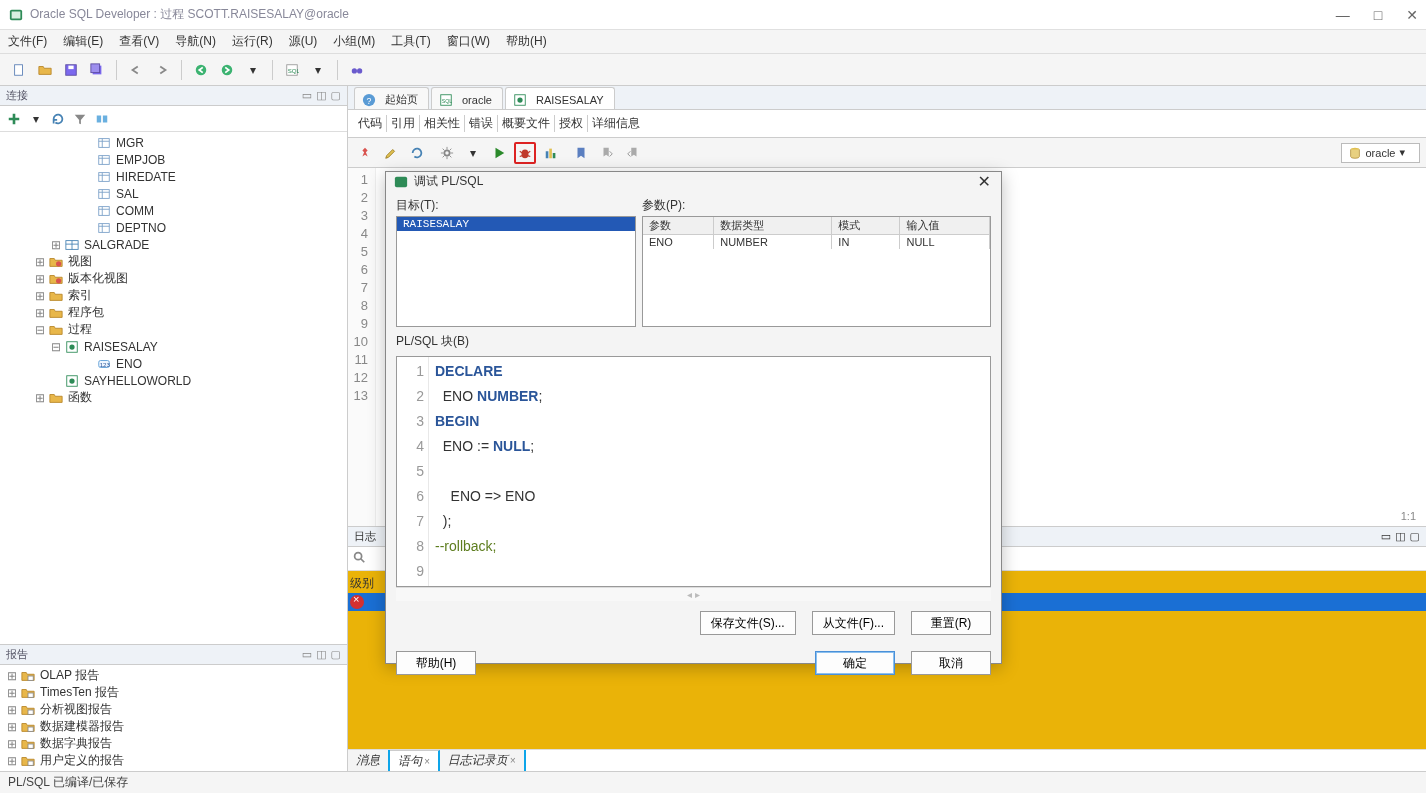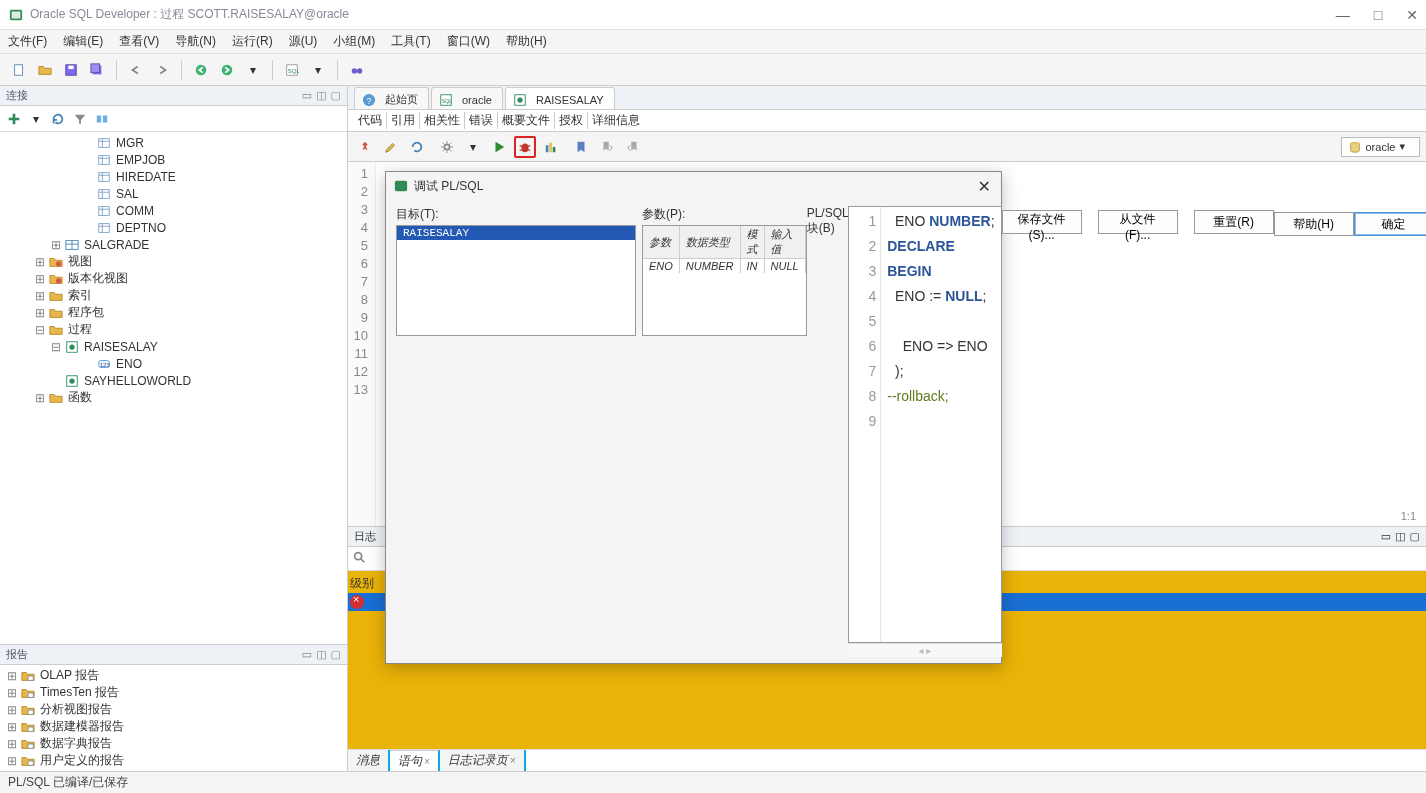--- a/index.html
+++ b/index.html
@@ -31,21 +31,21 @@
 .tree { flex: 1; overflow: auto; padding: 2px 0; background: #fff; }
 .tree-row { display: flex; align-items: center; height: 17px; padding-left: 4px; font-size: 12px; cursor: pointer; white-space: nowrap; }
 .tree-ind { display: inline-block; width: 16px; text-align: center; color: #888;}
 .tree-icon { width: 16px; height: 14px; margin-right: 4px; display: inline-flex; align-items:center; justify-content:center; }
 .reports-panel { border-top: 1px solid #ccc; }
 
 .right-col { flex: 1; display: flex; flex-direction: column; background: #fff; position: relative; }
 .editor-tabs { height: 24px; background: #eef2f7; border-bottom: 1px solid #ccc; display: flex; align-items: flex-end; padding-left: 6px; }
 .ed-tab { height: 22px; padding: 2px 10px 0 6px; background: #f8f8f8; border: 1px solid #ccc; border-bottom: none; border-top-left-radius: 3px; border-top-right-radius: 3px; margin-right: 2px; display: flex; align-items: center; gap: 4px; font-size: 11px; cursor: pointer; }
 .ed-tab.active { background: #fff; font-weight: 500; }
-.sub-tabs { height: 22px; border-bottom: 1px solid #ccc; display: flex; align-items: center; padding: 0 6px; font-size: 12px; background: #fff; }
+.sub-tabs { height: 28px; border-bottom: 1px solid #ccc; display: flex; align-items: center; padding: 0 6px; font-size: 12px; background: #fff; }
 .sub-tabs span { padding: 0 4px; cursor: pointer; border-right: 1px solid #ccc; }
 .sub-tabs span:last-child { border-right: none; }
 .editor-toolbar { height: 30px; border-bottom: 1px solid #ccc; display: flex; align-items: center; padding: 0 6px; gap: 4px; background: #f5f5f5; }
 .editor-toolbar .et-btn { width: 22px; height: 22px; display: flex; align-items: center; justify-content: center; cursor: pointer; border-radius: 2px; }
 .editor-toolbar .et-btn.highlighted { border: 2px solid #d22; }
 .editor-toolbar .db-select { margin-left: auto; border: 1px solid #bbb; padding: 2px 14px 2px 6px; background: #fff; cursor: pointer; font-size: 11px; display:flex; align-items:center; gap:4px;}
 .editor-body { flex: 1; background: #fff; position: relative; overflow: hidden; }
 .gutter-bg { position: absolute; left:0; top:0; width:28px; height:100%; background:#fafafa; border-right:1px solid #eee; }
 .line-numbers { position: absolute; left: 0; top: 4px; color: #888; font-family: Consolas, monospace; font-size: 13px; }
 .line-numbers div { height: 18px; text-align: right; padding-right: 4px; width: 24px;}
@@ -66,29 +66,29 @@
 .bottom-tabs .bt-close { font-size:10px; color:#888; margin-left:2px; cursor:pointer;}
 
 
 .status-bar { position: absolute; left: 0; bottom: 0; height: 22px; width: 100%; background: #f5f5f5; border-top: 1px solid #ccc; display: flex; align-items: center; padding: 0 8px; font-size: 12px; color: #444; }
 
 
 .modal { position: absolute; left: 385px; top: 171px; width: 617px; height: 493px; background: #f4f4f4; border: 1px solid #888; box-shadow: 0 4px 16px rgba(0,0,0,0.25); display: flex; flex-direction: column; }
 .modal-title { height: 28px; display: flex; align-items: center; padding: 0 4px 0 8px; font-size: 12px; }
 .modal-title .app-icon { margin-right:6px; display:inline-flex;}
 .modal-close { margin-left: auto; font-size: 16px; cursor: pointer; padding: 0 6px; }
-.modal-body { flex: 1; display: flex; flex-direction: row; padding: 6px 10px; }
+.modal-body { flex: 1; display: flex; flex-direction: column; padding: 6px 10px; gap: 6px; }
 .modal-top { display: flex; gap: 6px; height: 130px; }
 .modal-box { border: 1px solid #999; background: #fff; display: flex; flex-direction: column; }
 .modal-box-label { font-size: 12px; padding-bottom: 2px; }
 .target-box { width: 240px; }
 .target-list { flex: 1; overflow: auto; }
 .target-item { background: #2359b5; color: #fff; padding: 1px 6px; font-size: 11px; }
 .param-box { flex: 1; }
-.param-table { width: 100%; border-collapse: collapse; font-size: 11px; font-style: italic; }
+.param-table { width: 100%; border-collapse: collapse; font-size: 11px; }
 .param-table th, .param-table td { text-align: left; padding: 1px 6px; border-right: 1px solid #ccc; }
 .param-table th { background: #f0f0f0; font-weight: normal; border-bottom: 1px solid #ccc;}
 .plsql-label { font-size: 12px; }
 .code-editor { flex: 1; border: 1px solid #999; background: #fff; display: flex; font-family: Consolas, "Courier New", monospace; font-size: 14px; overflow:hidden; }
 .code-gutter { width: 32px; background: #fff; border-right: 1px solid #e8e8e8; text-align: right; padding: 2px 4px 2px 0; color: #999; line-height: 25px; }
 .code-body { flex: 1; padding: 2px 6px; line-height: 25px; white-space: pre; overflow: auto; }
 .kw { color: #2a5599; font-weight: bold; }
 .comment { color: #5d7d1e; }
 .codebar { height:14px; border-top:1px solid #ddd; background:#f8f8f8; display:flex; align-items:center; justify-content:center; color:#bbb; font-size:10px;}
 .modal-buttons { display: flex; justify-content: flex-end; gap: 16px; padding: 4px 0; }
@@ -689,21 +689,21 @@
             <div>1</div>
             <div>2</div>
             <div>3</div>
             <div>4</div>
             <div>5</div>
             <div>6</div>
             <div>7</div>
             <div>8</div>
             <div>9</div>
           </div>
-        <div class="code-body" id="code-body"><div>  ENO <span class="kw">NUMBER</span>;</div><div><span class="kw">DECLARE</span></div><div><span class="kw">BEGIN</span></div><div>  ENO := <span class="kw">NULL</span>;</div><div>&nbsp;</div><div>    ENO =&gt; ENO</div><div>  );</div><div><span class="comment">--rollback;</span></div></div>
+        <div class="code-body" id="code-body"><div><span class="kw">DECLARE</span></div><div>  ENO <span class="kw">NUMBER</span>;</div><div><span class="kw">BEGIN</span></div><div>  ENO := <span class="kw">NULL</span>;</div><div>&nbsp;</div><div>    ENO =&gt; ENO</div><div>  );</div><div><span class="comment">--rollback;</span></div></div>
       </div>
       <div class="codebar">◂ ▸</div>
     </div>
     <div class="modal-buttons">
       <button class="btn">保存文件(S)...</button>
       <button class="btn">从文件(F)...</button>
       <button class="btn">重置(R)</button>
     </div>
     <div class="modal-buttons-2">
       <button class="btn">帮助(H)</button>

